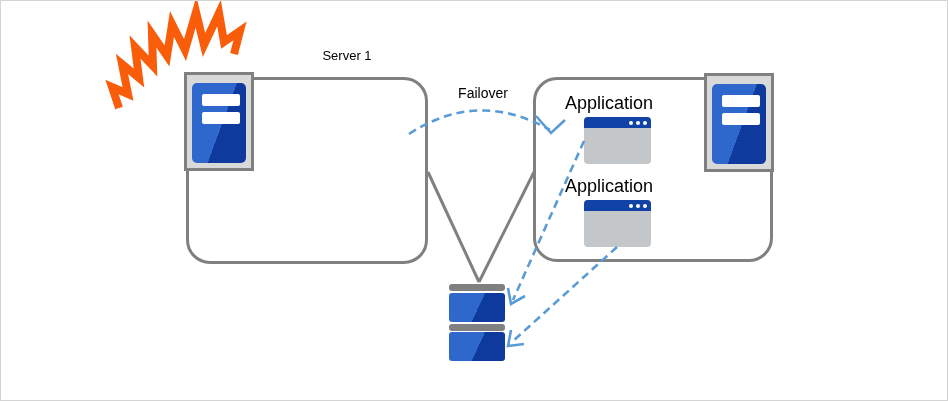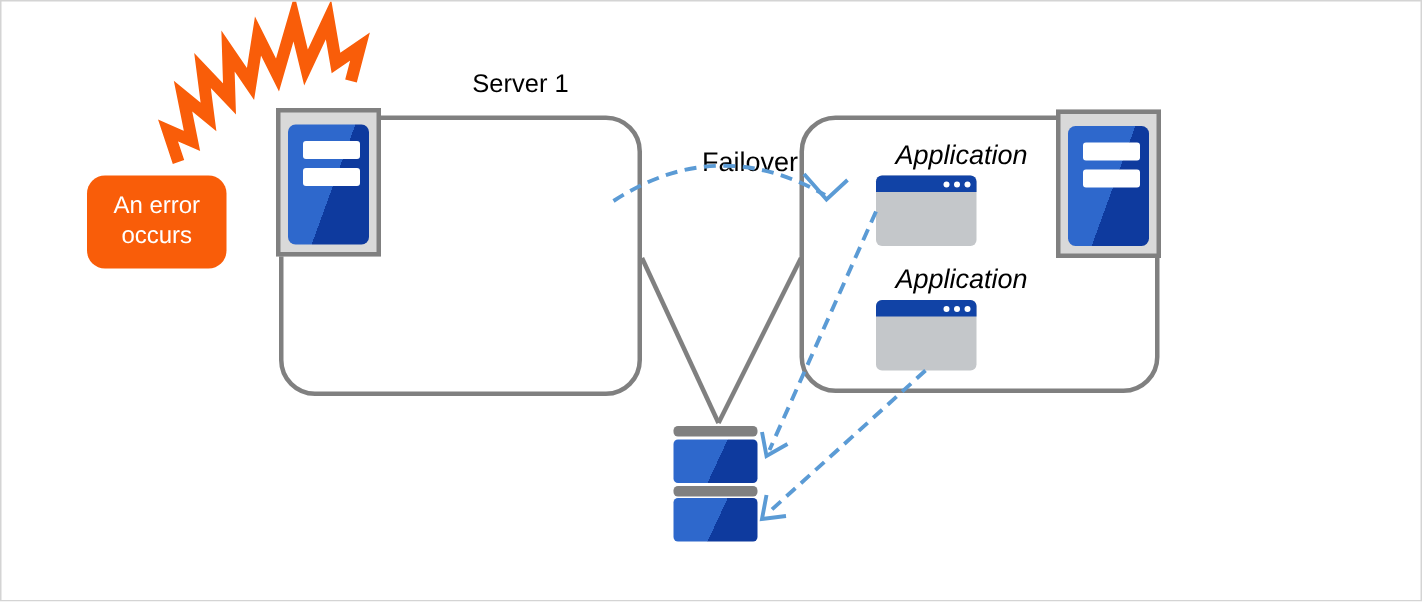--- a/index.html
+++ b/index.html
@@ -33,31 +33,31 @@
     border-radius:24px;
     background:#fff;
     box-sizing:border-box;
     z-index:1;
   }
   .box-s1{left:185px;top:76px;width:242px;height:187px;}
   .box-s2{left:532px;top:76px;width:240px;height:185px;}
   .diagram-label{
     position:absolute;
     color:var(--text-black);
-    font-size:17px;
+    font-size:13px;
     line-height:20px;
     text-align:center;
     z-index:4;
     white-space:nowrap;
   }
   .lbl-s1{left:280px;top:45px;width:132px;}
   .lbl-s2{left:548px;top:45px;width:132px;}
-  .lbl-failover{left:449px;top:82px;width:100px;font-size:18px;margin-top:15px;}
+  .lbl-failover{left:432px;top:82px;width:100px;font-size:14px;}
   .lbl-disk{left:415px;top:369px;width:140px;}
-  .app-label{position:absolute;left:564px;width:120px;text-align:right;color:var(--text-black);font-size:18px;z-index:4;white-space:nowrap;font-style:italic;}
+  .app-label{position:absolute;left:564px;width:120px;text-align:left;color:var(--text-black);font-size:18px;z-index:4;white-space:nowrap;}
   .lbl-app1{top:92px;}
   .lbl-app2{top:175px;}
 
   .tower-frame{
     position:absolute;
     width:70px;height:99px;
     background:var(--frame-fill);
     border:3px solid var(--border-gray);
     box-sizing:border-box;
     z-index:3;
@@ -151,23 +151,20 @@
       <path class="st-blue" d="M583,140 L512,299" fill="none" stroke-width="2.6" stroke-dasharray="8 5"></path>
       <polyline class="st-blue" points="524,295 510,303 507,287" fill="none" stroke-width="2.6"></polyline>
     </g>
 
     <g>
       <path class="st-blue" d="M616,246 L511,341" fill="none" stroke-width="2.6" stroke-dasharray="8 5"></path>
       <polyline class="st-blue" points="523,343 507,345 510,329" fill="none" stroke-width="2.6"></polyline>
     </g>
   </svg>
 
-  <div class="error-callout">
-    <span>An error occurs</span>
-  </div>
 
   <div class="server-box box-s1"></div>
   <div class="server-box box-s2"></div>
 
   <div class="diagram-label lbl-s1">Server 1</div>
   <div class="diagram-label lbl-failover">Failover</div>
 
   <div class="tower-frame frame-s1">
     <div class="tower-body">
       <div class="tower-slot slot-1"></div>

